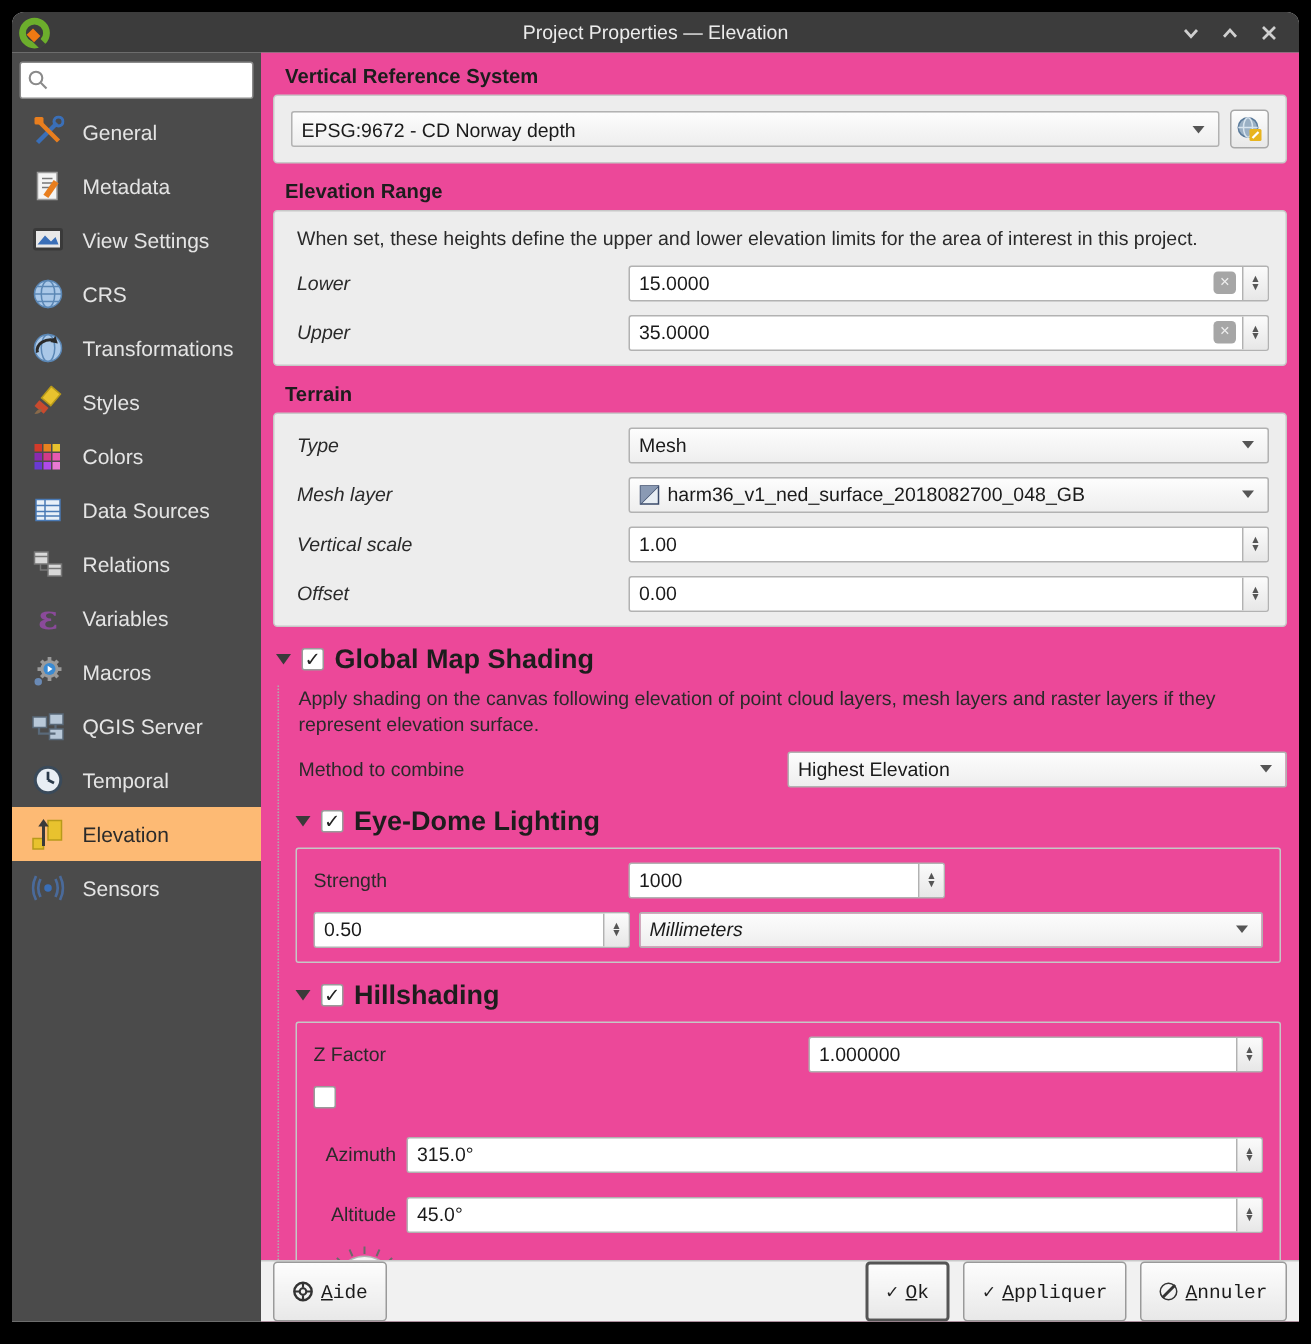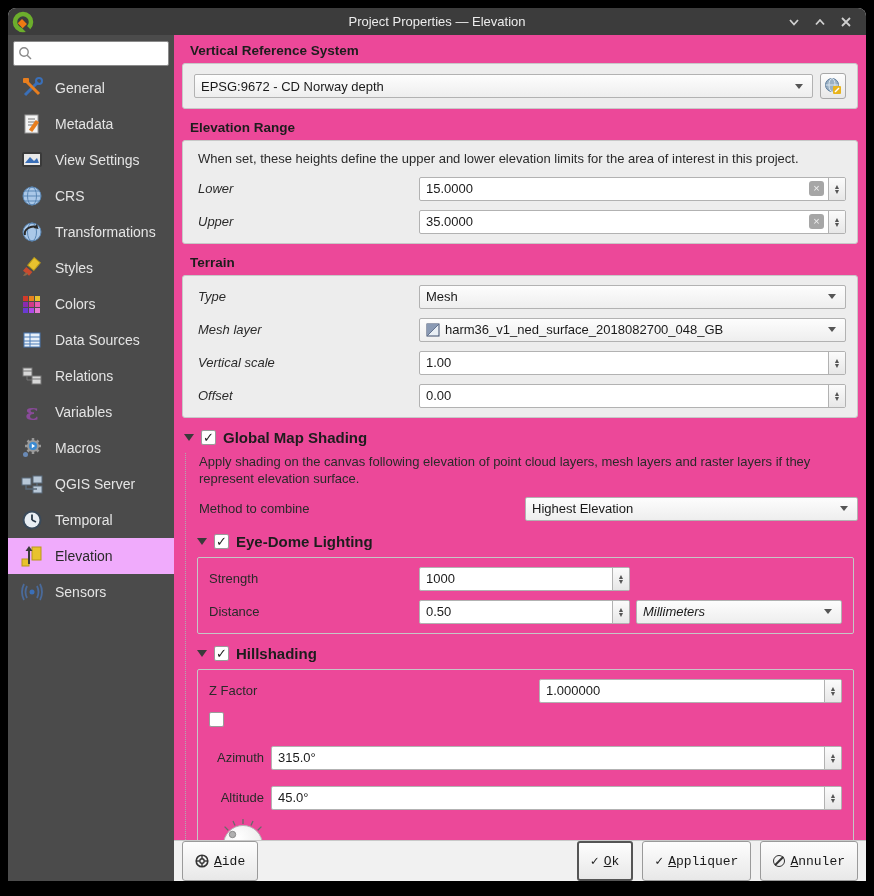--- a/index.html
+++ b/index.html
@@ -11,21 +11,21 @@
   .tb-title { position:absolute; left:0; right:0; text-align:center; color:#ececec; font-size:13px; pointer-events:none; }
   .tb-controls { margin-left:auto; display:flex; gap:6px; padding-right:10px; }
   .tb-btn { width:20px; height:20px; display:flex; align-items:center; justify-content:center; color:#cfcfcf; cursor:pointer; }
   
   .content { flex:1; display:flex; min-height:0; }
   .sidebar { width:166px; background:#4b4b4b; flex:0 0 auto; display:flex; flex-direction:column; }
   .search-wrap { margin:6px 5px 4px 5px; position:relative; }
   .search-input { width:100%; height:25px; border:1px solid #8a8a8a; border-radius:2px; background:#fff; padding:0 4px 0 24px; font-size:13px; outline:none; }
   .search-ico { position:absolute; left:5px; top:5px; }
   .side-item { height:36px; display:flex; align-items:center; gap:11px; padding-left:12px; color:#e4e4e4; font-size:14px; cursor:pointer; }
-  .side-item.selected { background:#f0abfc; color:#2a2a2a; }
+  .side-item.selected { background:#fdba74; color:#2a2a2a; }
   .side-ico { width:24px; height:24px; flex:0 0 auto; display:flex; align-items:center; justify-content:center; }
   
   .main { flex:1; background:#ec4899; display:flex; flex-direction:column; min-width:0; }
   .main-scroll { flex:1; padding:5px 8px 0 8px; overflow:hidden; }
   h3.sect { font-size:13.5px; font-weight:bold; color:#1d1d1d; margin:3px 0 5px 8px; }
   .gbox { background:#ededed; border:1px solid #c8c8c8; border-radius:3px; padding:9px 11px; margin-bottom:11px; }
   .row { display:flex; align-items:center; margin-bottom:9px; }
   .row:last-child { margin-bottom:0;align-items:center; }
   .lbl { font-size:13px; color:#2a2a2a; }
   .lbl-col { width:225px; flex:0 0 auto; padding-left:4px;font-style:italic; }
@@ -37,21 +37,21 @@
   .spin { width:17px; border-left:1px solid #b2b2b2; background:linear-gradient(#fbfbfb,#e7e7e7); display:flex; flex-direction:column; align-items:center; justify-content:center; cursor:pointer; height:100%; flex:0 0 auto; }
   .spin span { font-size:7px; line-height:5px; color:#555; }
   .combo { display:flex; height:24px; background:linear-gradient(#fdfdfd,#eeeeee); border:1px solid #b2b2b2; border-radius:2px; align-items:center; flex:1; cursor:pointer; overflow:hidden; }
   .combo-text { flex:1; font-size:13px; color:#1a1a1a; padding-left:6px; white-space:nowrap; overflow:hidden; display:flex; align-items:center; gap:5px; }
   .combo-arrow { width:0; height:0; border-left:4px solid transparent; border-right:4px solid transparent; border-top:5px solid #555; margin:0 9px 0 6px; flex:0 0 auto; }
   
   .cb { width:15px; height:15px; background:#fff; border:1px solid #9a9a9a; border-radius:2px; font-size:12px; line-height:13px; text-align:center; color:#333; cursor:pointer; flex:0 0 auto; }
   
   .col-head { display:flex; align-items:center; gap:7px; margin:2px 0 7px 2px; }
   .tri { width:0; height:0; border-left:5px solid transparent; border-right:5px solid transparent; border-top:7px solid #3a3a3a; cursor:pointer; flex:0 0 auto; }
-  .col-title { font-size:15px; font-weight:bold; color:#1d1d1d; }
+  .col-title { font-size:18px; font-weight:bold; color:#1d1d1d; }
   .gms-body { border-left:1px dotted #adadad; margin-left:3px; padding-left:9px; }
   .sub-box { border:1px solid #c6c6c6; border-radius:2px; padding:9px 11px; margin:0 4px 11px 2px; }
   
   .icon-btn { width:26px; height:26px; border:1px solid #a8a8a8; border-radius:3px; background:linear-gradient(#fdfdfd,#e8e8e8); margin-left:7px; display:flex; align-items:center; justify-content:center; cursor:pointer; flex:0 0 auto; }
   
   .footer { flex:0 0 36px; border-top:1px solid #c9c9c9; display:flex; align-items:center; padding:0 8px; background:#f1f1f1; }
   .btn { height:40px; border:1px solid #9a9a9a; border-radius:3px; background:linear-gradient(#fdfdfd,#e8e8e8); font-size:13px; color:#1a1a1a; display:flex; align-items:center; gap:5px; padding:0 12px; cursor:pointer;font-family:Liberation Mono, monospace; }
   .btn.default { border:2px solid #555; }
   .btn-right { margin-left:auto; display:flex; gap:9px; }
   .mnemonic::first-letter { text-decoration:underline; }
@@ -405,21 +405,20 @@
               <span class="lbl" style="width:210px;flex:0 0 auto;">Strength</span>
               <div class="field" style="flex:0 0 auto;width:211px;">
                 <input class="field-text" value="1000" style="">
                 <span class="spin">
                     <span>▲</span>
                     <span>▼</span>
                   </span>
               </div>
             </div>
             <div class="row">
-              <span class="lbl" style="width:210px;flex:0 0 auto;">Distance</span>
               <div class="field" style="flex:0 0 auto;width:211px;">
                 <input class="field-text" value="0.50" style="">
                 <span class="spin">
                     <span>▲</span>
                     <span>▼</span>
                   </span>
               </div>
               <div class="combo" style="margin-left:6px;font-style:italic;">
                 <span class="combo-text">Millimeters</span>
                 <span class="combo-arrow"></span>

